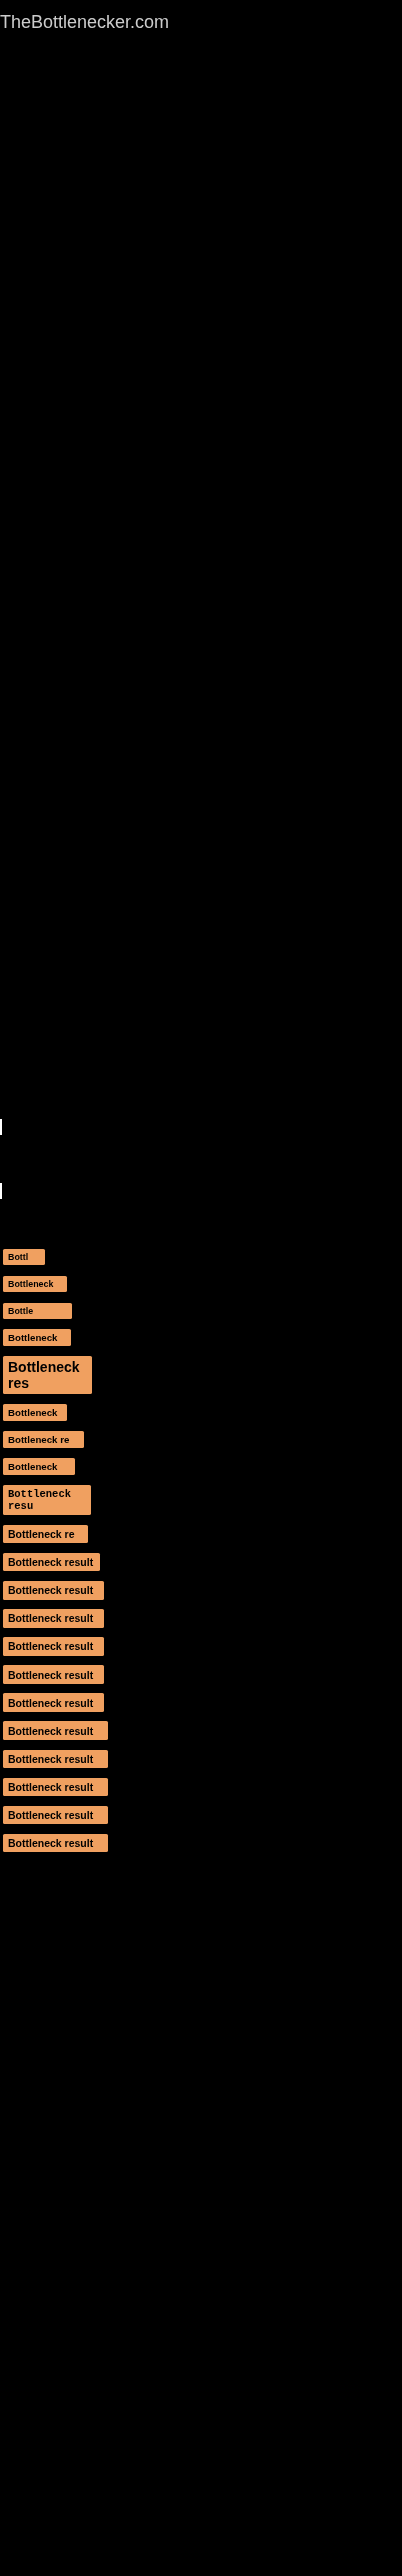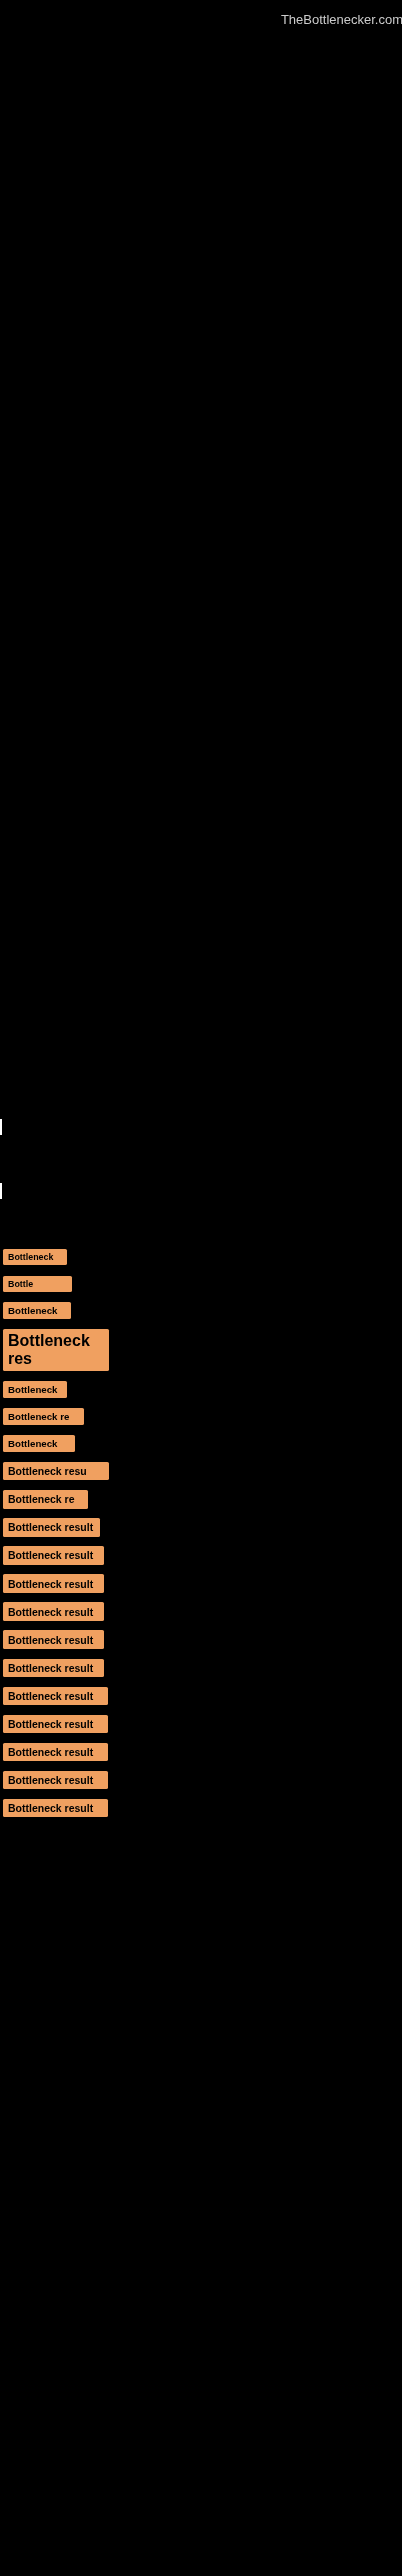--- a/index.html
+++ b/index.html
@@ -10,23 +10,23 @@
 
     body {
       background-color: #000000;
       width: 403px;
       min-height: 2576px;
       font-family: Arial, sans-serif;
       position: relative;
     }
 
     .site-title {
-      text-align: right;
+      text-align: left;
       color: #cccccc;
-      font-size: 13px;
+      font-size: 18px;
       padding: 8px 0;
       position: absolute;
       top: 4px;
       left: 0;
       right: 0;
     }
 
     .results-container {
       position: absolute;
       top: 1248px;
@@ -47,25 +47,25 @@
       font-weight: bold;
       padding: 3.2px 4.8px;
       border-radius: 1.6px;
     }
 
     
     .item-1 .bottleneck-label { width: 42px; font-size: 8.9px; }
     .item-2 .bottleneck-label { width: 64px; font-size: 8.9px; }
     .item-3 .bottleneck-label { width: 69px; font-size: 8.9px; }
     .item-4 .bottleneck-label { width: 68px; font-size: 9.7px; }
-    .item-5 .bottleneck-label { width: 106px; font-size: 16px; }
+    .item-5 .bottleneck-label { width: 89px; font-size: 14px; }
     .item-6 .bottleneck-label { width: 64px; font-size: 9.7px; }
     .item-7 .bottleneck-label { width: 81px; font-size: 9.7px; }
     .item-8 .bottleneck-label { width: 72px; font-size: 9.7px; }
-    .item-9 .bottleneck-label { width: 106px; font-size: 10.5px; }
+    .item-9 .bottleneck-label { width: 88px; font-size: 10.5px; font-family: Liberation Mono, monospace; }
     .item-10 .bottleneck-label { width: 85px; font-size: 10.5px; }
     .item-11 .bottleneck-label { width: 97px; font-size: 10.5px; }
     .item-12 .bottleneck-label { width: 101px; font-size: 10.5px; }
     .item-13 .bottleneck-label { width: 101px; font-size: 10.5px; }
     .item-14 .bottleneck-label { width: 101px; font-size: 10.5px; }
     .item-15 .bottleneck-label { width: 101px; font-size: 10.5px; }
     .item-16 .bottleneck-label { width: 101px; font-size: 10.5px; }
     .item-17 .bottleneck-label { width: 105px; font-size: 10.5px; }
     .item-18 .bottleneck-label { width: 105px; font-size: 10.5px; }
     .item-19 .bottleneck-label { width: 105px; font-size: 10.5px; }
@@ -91,20 +91,21 @@
 </head>
 <body>
 
 <div class="site-title">TheBottlenecker.com</div>
 
 <div class="cursor-line cursor-line-1"></div>
 
 <div class="cursor-line cursor-line-2"></div>
 
 <div class="results-container">
+<div class="bottleneck-item item-1"><span class="bottleneck-label">Bottl</span></div>
     <div class="bottleneck-item item-2"><span class="bottleneck-label">Bottleneck</span></div>
     <div class="bottleneck-item item-3"><span class="bottleneck-label">Bottle</span></div>
     <div class="bottleneck-item item-4"><span class="bottleneck-label">Bottleneck</span></div>
     <div class="bottleneck-item item-5"><span class="bottleneck-label">Bottleneck res</span></div>
     <div class="bottleneck-item item-6"><span class="bottleneck-label">Bottleneck</span></div>
     <div class="bottleneck-item item-7"><span class="bottleneck-label">Bottleneck re</span></div>
     <div class="bottleneck-item item-8"><span class="bottleneck-label">Bottleneck</span></div>
     <div class="bottleneck-item item-9"><span class="bottleneck-label">Bottleneck resu</span></div>
     <div class="bottleneck-item item-10"><span class="bottleneck-label">Bottleneck re</span></div>
     <div class="bottleneck-item item-11"><span class="bottleneck-label">Bottleneck result</span></div>

